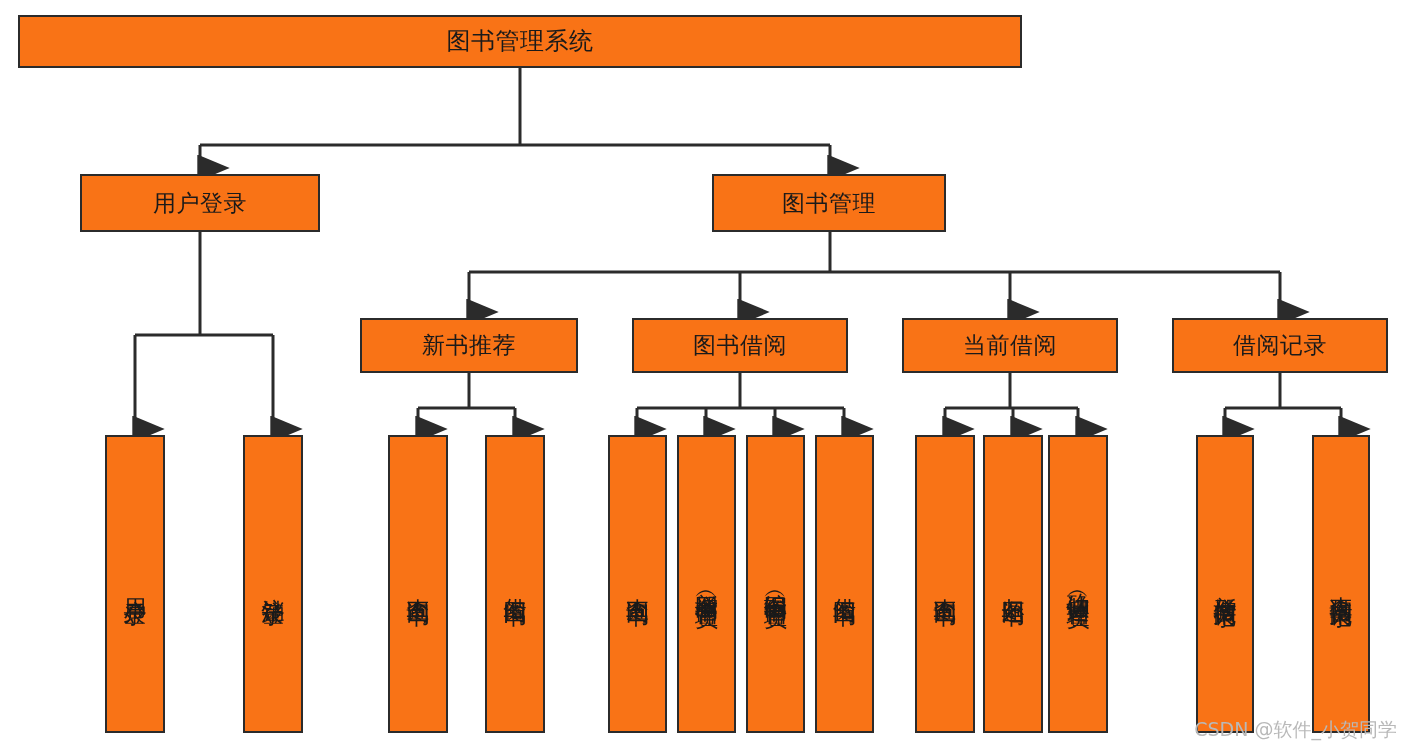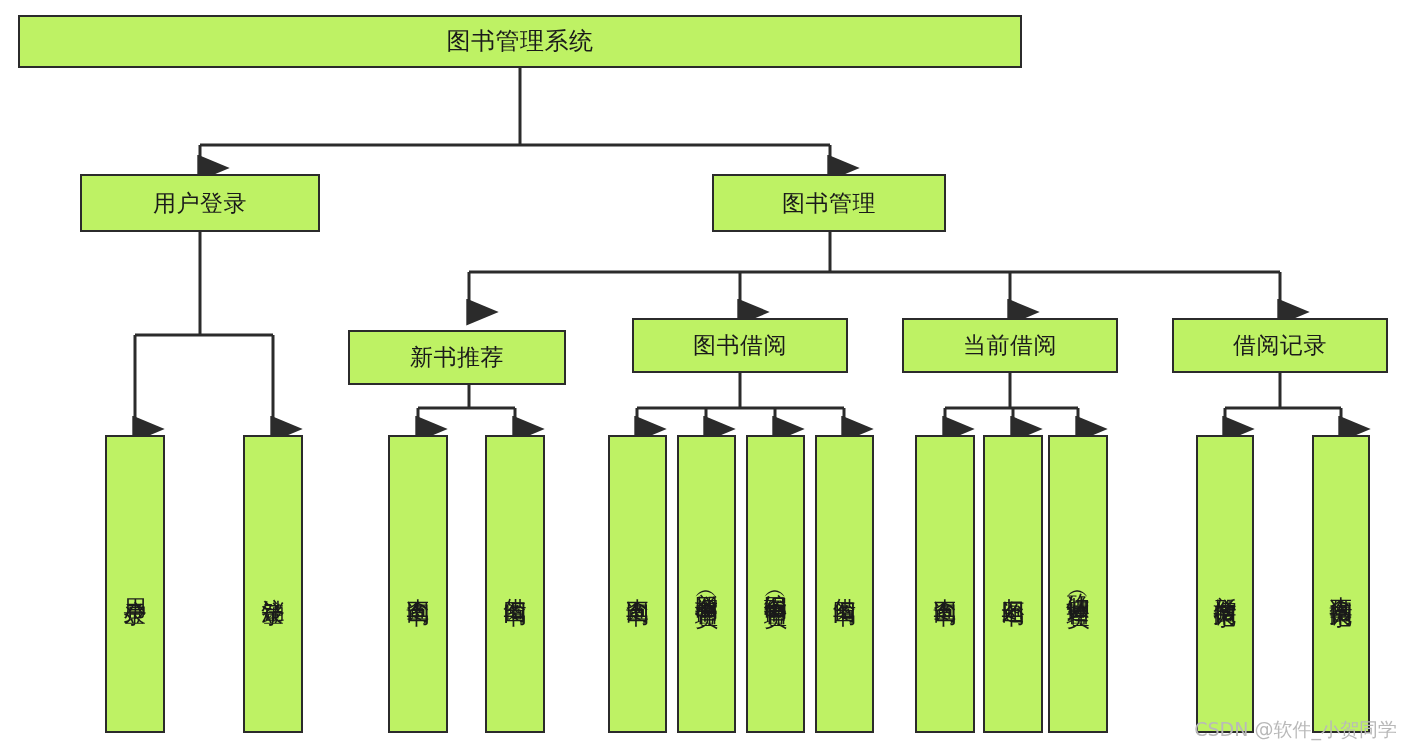--- a/index.html
+++ b/index.html
@@ -23,21 +23,21 @@
     left: 0;
     top: 0;
     width: 1405px;
     height: 747px;
     pointer-events: none;
   }
   .node {
     position: absolute;
     box-sizing: border-box;
     border: 2px solid #2b2b2b;
-    background: #bef264;
+    background: #f97316;
     display: flex;
     align-items: center;
     justify-content: center;
     color: #1a1a1a;
   }
   .node-label {
     display: block;
     text-align: center;
     line-height: 1.08;
     letter-spacing: 0.5px;
@@ -131,21 +131,21 @@
     <span class="node-label">图书管理系统</span>
   </div>
 
   <div class="node horiz" style="left:80px; top:174px; width:240px; height:58px;">
     <span class="node-label">用户登录</span>
   </div>
   <div class="node horiz" style="left:712px; top:174px; width:234px; height:58px;">
     <span class="node-label">图书管理</span>
   </div>
 
-  <div class="node horiz" style="left:348px; top:318px; width:218px; height:55px;margin-top:12px;">
+  <div class="node horiz" style="left:360px; top:318px; width:218px; height:55px;">
     <span class="node-label">新书推荐</span>
   </div>
   <div class="node horiz" style="left:632px; top:318px; width:216px; height:55px;">
     <span class="node-label">图书借阅</span>
   </div>
   <div class="node horiz" style="left:1172px; top:318px; width:216px; height:55px;">
     <span class="node-label">借阅记录</span>
   </div>
   <div class="node horiz" style="left:902px; top:318px; width:216px; height:55px;">
     <span class="node-label">当前借阅</span>

